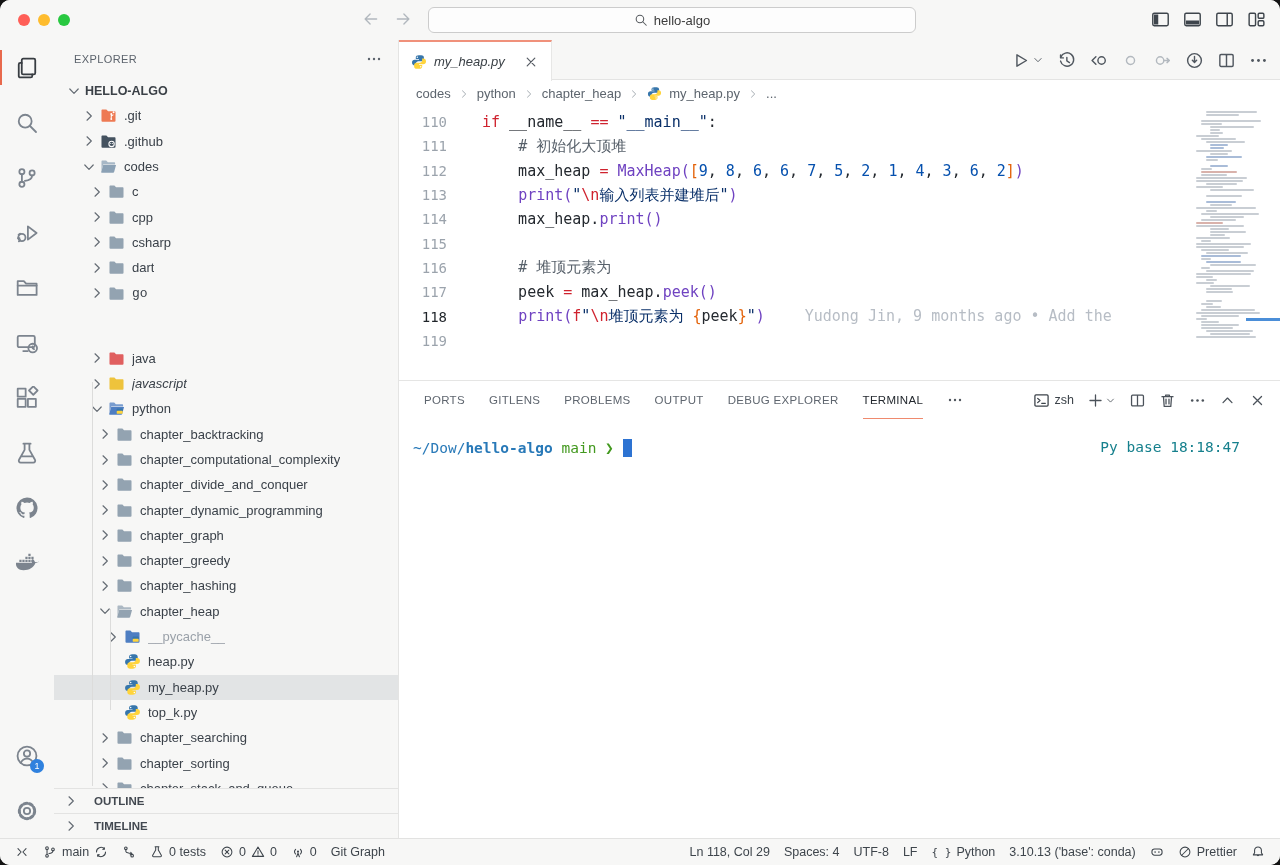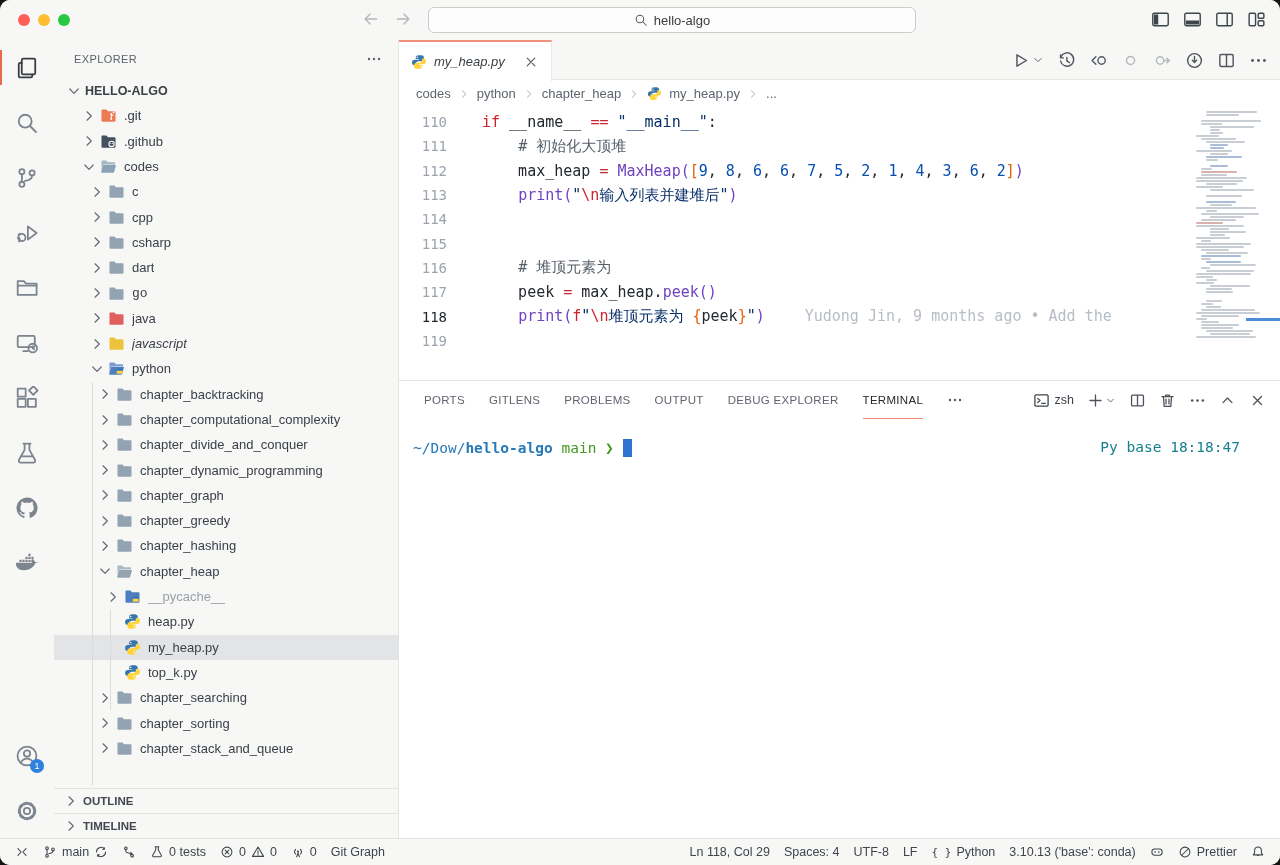--- a/index.html
+++ b/index.html
@@ -32,21 +32,21 @@
   .sidebar-header .ic{width:16px;height:16px;color:#5c636c;}
   .tree{flex:1;position:relative;overflow:hidden;font-size:13px;color:#3a4149;}
   .trow{height:25.3px;display:flex;align-items:center;white-space:nowrap;cursor:pointer;position:relative;}
   .trow.selected{background:#e2e4e5;}
   .trow .chev{width:16px;height:16px;flex:none;color:#656c74;margin-right:3px;}
   .trow .ficon{width:17px;height:17px;flex:none;margin-right:7px;}
   .trow .lbl{overflow:hidden;text-overflow:ellipsis;}
   .trow.root .lbl{font-weight:bold;font-size:12.5px;color:#3b4147;}
   .trow.dim .lbl{color:#9aa1a9;}
   .guide{position:absolute;width:1px;background:#dcdcdb;}
-  .tree-section{height:25px;flex:none;border-top:1px solid #e3e3e2;display:flex;align-items:center;padding-left:9px;font-weight:bold;font-size:11.5px;color:#424850;gap:4px;cursor:pointer;}
+  .tree-section{height:25px;flex:none;border-top:1px solid #e3e3e2;display:flex;align-items:center;padding-left:9px;font-weight:bold;font-size:11.5px;color:#424850;gap:15px;cursor:pointer;}
   .tree-section .chev{width:16px;height:16px;color:#656c74;}
 
   
   .editorcol{flex:1;display:flex;flex-direction:column;min-width:0;background:#fff;}
   .tabbar{height:40px;flex:none;background:#f7f7f6;border-bottom:1px solid #e4e4e3;display:flex;position:relative;}
   .tab{width:153px;height:41px;margin-bottom:-1px;background:#fff;border-top:2px solid #f0917b;border-right:1px solid #e7e7e6;display:flex;align-items:center;gap:7px;padding:0 12px;font-size:13px;font-style:italic;color:#3a4046;cursor:pointer;}
   .tab .ficon{width:16px;height:16px;}
   .tab .close{width:16px;height:16px;color:#555b63;margin-left:auto;}
   .editor-actions{position:absolute;right:12px;top:0;height:40px;display:flex;align-items:center;gap:13px;color:#50575f;}
   .editor-actions .ic{width:19px;height:19px;}
@@ -392,21 +392,21 @@
                 <path d="M6 3.8l4.3 4.2L6 12.2"></path>
               </svg>
             </span>
             <span class="ficon ic">
               <svg viewBox="0 0 16 16">
                 <path fill="#93a3b1" d="M1.4 3.3c0-.5.4-.9.9-.9h3.7l1.6 1.6h6.1c.5 0 .9.4.9.9v8a.9.9 0 01-.9.9H2.3a.9.9 0 01-.9-.9z"></path>
               </svg>
             </span>
             <span class="lbl">go</span>
           </div>
-          <div class="trow" style="padding-left: 35px;">
+          <div class="trow" style="padding-left: 35px; margin-top: 40px;">
             <span class="chev ic">
               <svg viewBox="0 0 16 16" fill="none" stroke="currentColor" stroke-width="1.2" stroke-linecap="round" stroke-linejoin="round">
                 <path d="M6 3.8l4.3 4.2L6 12.2"></path>
               </svg>
             </span>
             <span class="ficon ic">
               <svg viewBox="0 0 16 16">
                 <path fill="#e05f5f" d="M1.4 3.3c0-.5.4-.9.9-.9h3.7l1.6 1.6h6.1c.5 0 .9.4.9.9v8a.9.9 0 01-.9.9H2.3a.9.9 0 01-.9-.9z"></path>
               </svg>
             </span>
@@ -780,20 +780,21 @@
             <div class="cl">
               <span class="gut">112</span>
               <span class="ct"><span style="color: rgb(36, 41, 47);">    max_heap </span><span style="color: rgb(207, 34, 46);">=</span><span style="color: rgb(36, 41, 47);"> </span><span style="color: rgb(111, 66, 193);">MaxHeap</span><span style="color: rgb(111, 66, 193);">(</span><span style="color: rgb(227, 98, 9);">[</span><span style="color: rgb(5, 80, 174);">9</span><span style="color: rgb(36, 41, 47);">, </span><span style="color: rgb(5, 80, 174);">8</span><span style="color: rgb(36, 41, 47);">, </span><span style="color: rgb(5, 80, 174);">6</span><span style="color: rgb(36, 41, 47);">, </span><span style="color: rgb(5, 80, 174);">6</span><span style="color: rgb(36, 41, 47);">, </span><span style="color: rgb(5, 80, 174);">7</span><span style="color: rgb(36, 41, 47);">, </span><span style="color: rgb(5, 80, 174);">5</span><span style="color: rgb(36, 41, 47);">, </span><span style="color: rgb(5, 80, 174);">2</span><span style="color: rgb(36, 41, 47);">, </span><span style="color: rgb(5, 80, 174);">1</span><span style="color: rgb(36, 41, 47);">, </span><span style="color: rgb(5, 80, 174);">4</span><span style="color: rgb(36, 41, 47);">, </span><span style="color: rgb(5, 80, 174);">3</span><span style="color: rgb(36, 41, 47);">, </span><span style="color: rgb(5, 80, 174);">6</span><span style="color: rgb(36, 41, 47);">, </span><span style="color: rgb(5, 80, 174);">2</span><span style="color: rgb(227, 98, 9);">]</span><span style="color: rgb(111, 66, 193);">)</span></span>
             </div>
             <div class="cl">
               <span class="gut">113</span>
               <span class="ct"><span style="color: rgb(36, 41, 47);">    </span><span style="color: rgb(111, 66, 193);">print</span><span style="color: rgb(111, 66, 193);">(</span><span style="color: rgb(10, 48, 105);">"</span><span style="color: rgb(207, 34, 46);">\n</span><span style="color: rgb(10, 48, 105);">输入列表并建堆后</span><span style="color: rgb(10, 48, 105);">"</span><span style="color: rgb(111, 66, 193);">)</span></span>
             </div>
             <div class="cl">
               <span class="gut">114</span>
+              <span class="ct"><span style="color: rgb(36, 41, 47);">    max_heap.</span><span style="color: rgb(111, 66, 193);">print</span><span style="color: rgb(111, 66, 193);">()</span></span>
             </div>
             <div class="cl">
               <span class="gut">115</span>
               <span class="ct"></span>
             </div>
             <div class="cl">
               <span class="gut">116</span>
               <span class="ct"><span style="color: rgb(36, 41, 47);">    </span><span style="color: rgb(87, 96, 106);"># 堆顶元素为</span></span>
             </div>
             <div class="cl">

